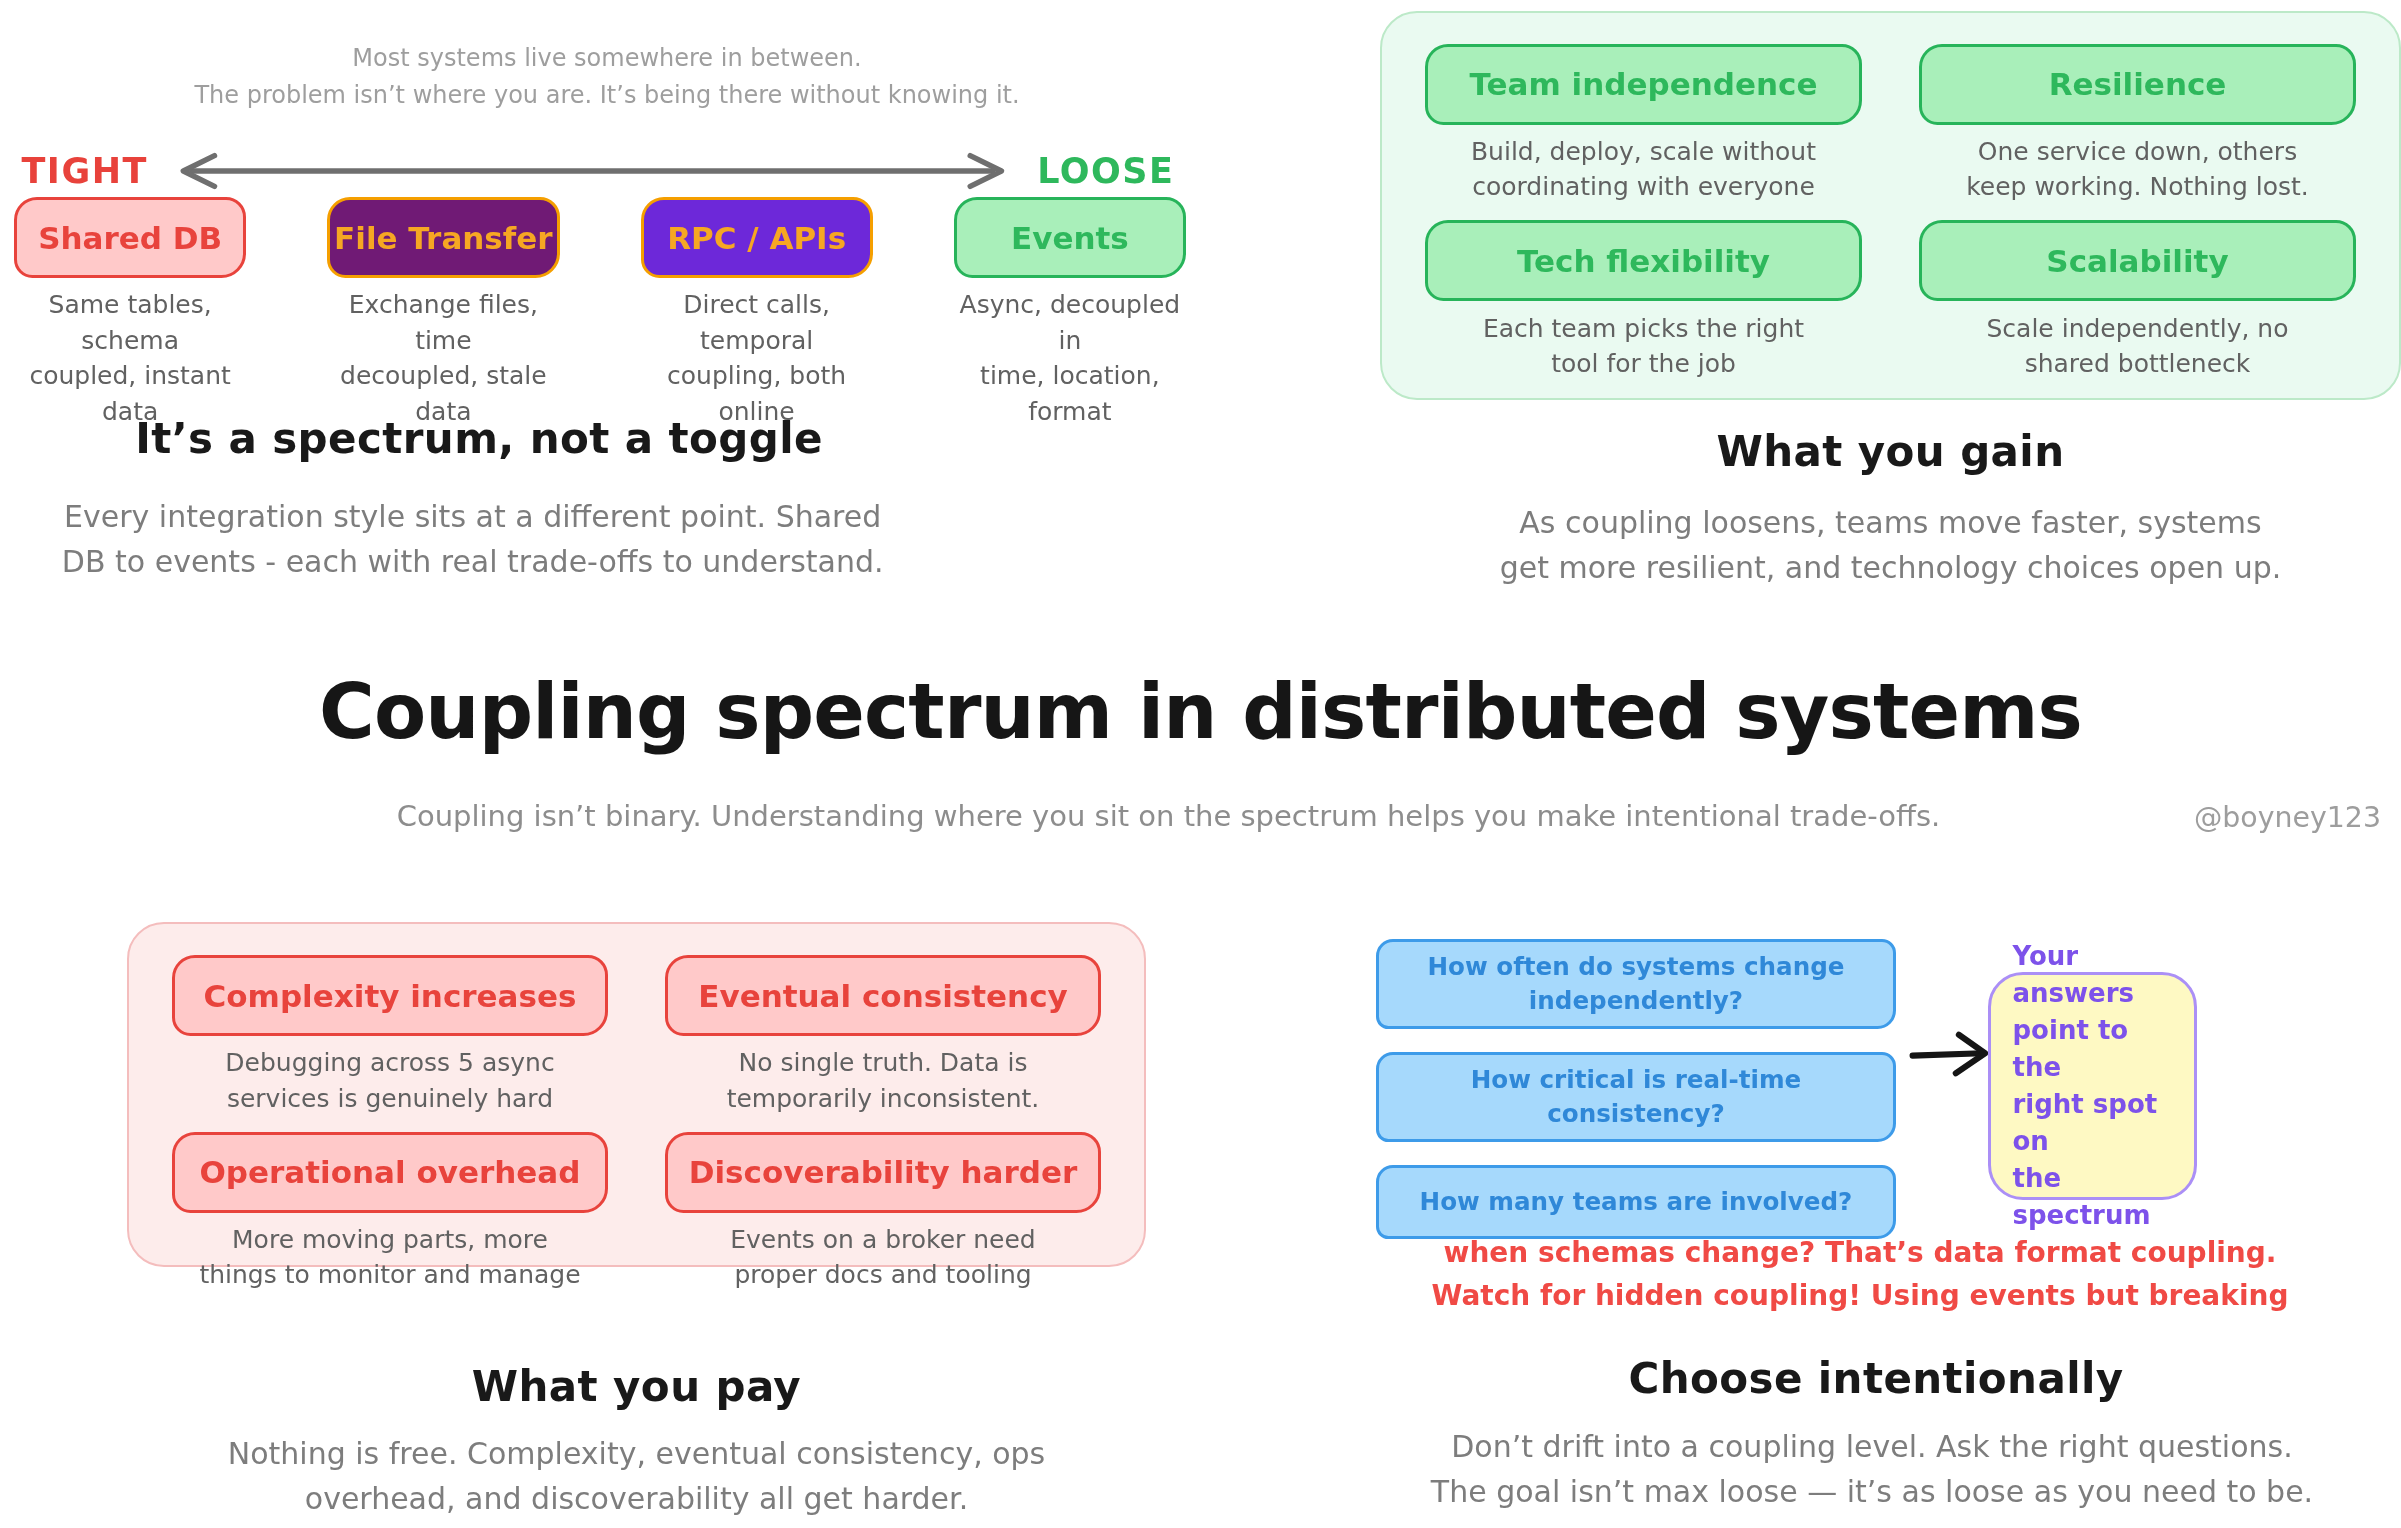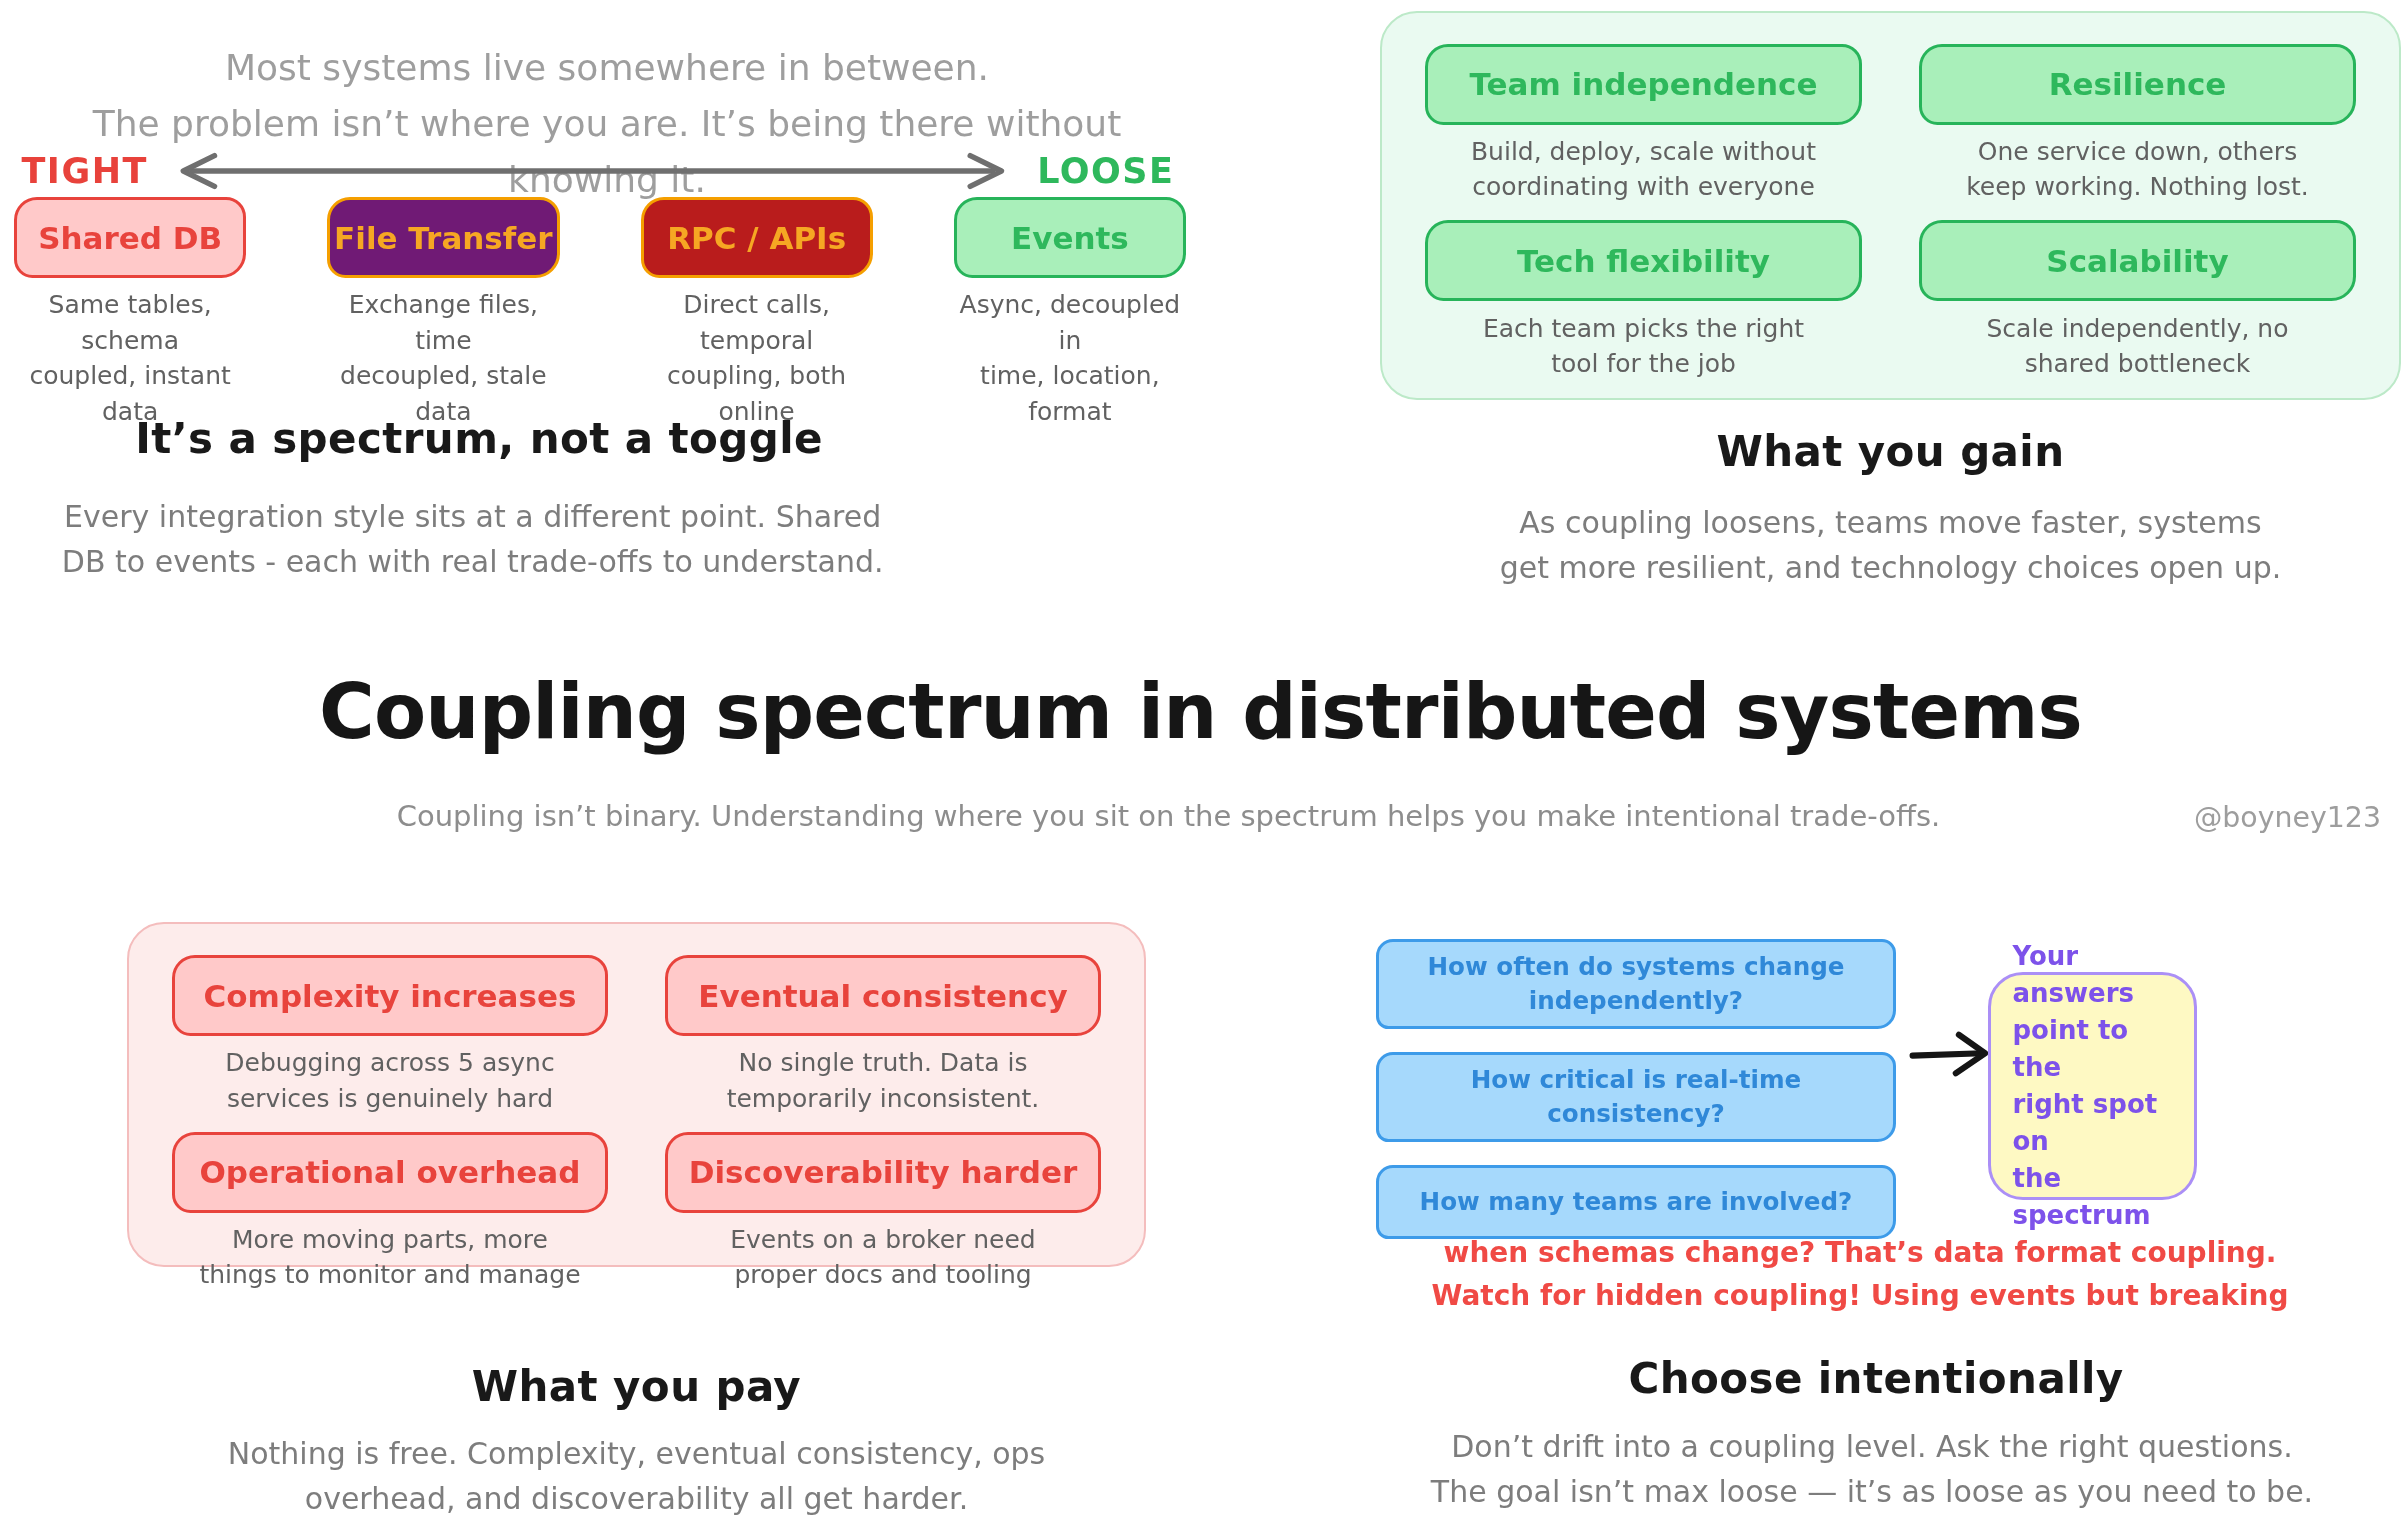--- a/index.html
+++ b/index.html
@@ -2,40 +2,40 @@
 <html style="font-size:12.3px"><head>
 <meta charset="utf-8">
 <style>
   html,body{margin:0;padding:0;background:#ffffff;}
   #root{
     position:relative;width:2401px;height:1529px;background:#ffffff;
     font-family:"DejaVu Sans", sans-serif;color:#1e1e1e;overflow:hidden;
   }
   .abs{position:absolute;}
   
-  .note{font-size:36px;color:#9e9e9e;text-align:center;line-height:1.55;}
+  .note{font-size:24px;color:#9e9e9e;text-align:center;line-height:1.55;}
   .section-heading{font-size:42px;font-weight:700;color:#191919;text-align:center;letter-spacing:0.4px;}
   .section-body{font-size:30px;color:#7d7d7d;text-align:center;line-height:1.5;}
   .attr{font-size:28.4px;color:#9d9d9d;}
   .warning{color:#f04a45;font-size:28px;font-weight:600;text-align:center;line-height:1.55;}
   
   .axis{display:flex;align-items:center;gap:15.4px;}
   .axis-label{font-size:35px;font-weight:700;letter-spacing:1.5px;white-space:nowrap;}
   .axis-label.tight{color:#e8423b;}
   .axis-label.loose{color:#2eb85c;}
   .axis-line{flex:1;height:40px;}
   
   .sbox{
     border:3.8px solid;border-radius:23px 20px 24.6px 18.4px;height:86px;
     display:flex;align-items:center;justify-content:center;
     font-size:31px;font-weight:600;box-sizing:border-box;text-align:center;
   }
   .sbox.red{border-color:#e8433c;background:#ffc9c9;color:#e8433c;}
   .sbox.orange{border-color:#f59f00;background:#701a75;color:#f6a723;}
-  .sbox.yellow{border-color:#f59f00;background:#b91c1c;color:#f6a723;}
+  .sbox.yellow{border-color:#f59f00;background:#6d28d9;color:#f6a723;}
   .sbox.green{border-color:#27b45a;background:#a9efba;color:#2eb85c;}
   .desc{font-size:25px;color:#616161;line-height:1.42;margin-top:15.4px;}
   .spec-grid{display:grid;grid-template-columns:repeat(4,1fr);column-gap:81px;}
   
   .panel{
     border:2.3px solid;border-radius:37px;box-sizing:border-box;
     display:grid;grid-template-columns:1fr 1fr;column-gap:57px;row-gap:15.4px;
     padding:31px 43px 17px;
   }
   .panel.greenbg{background:#eafaf1;border-color:#bce9c8;}

